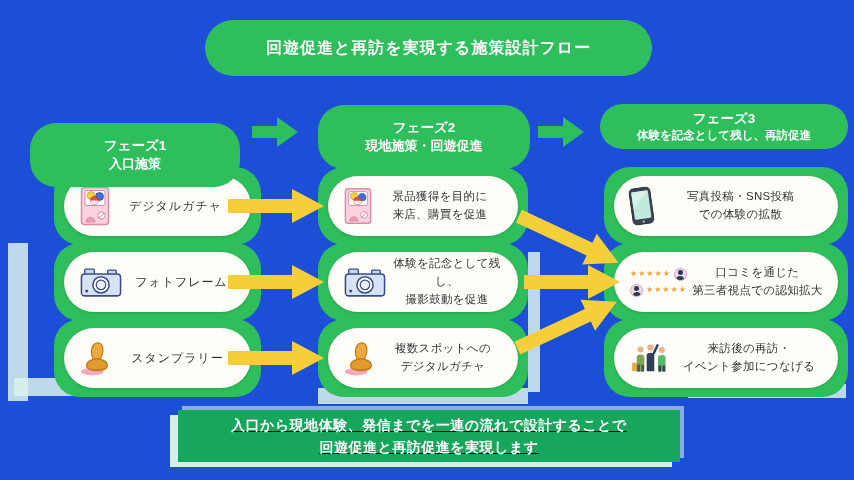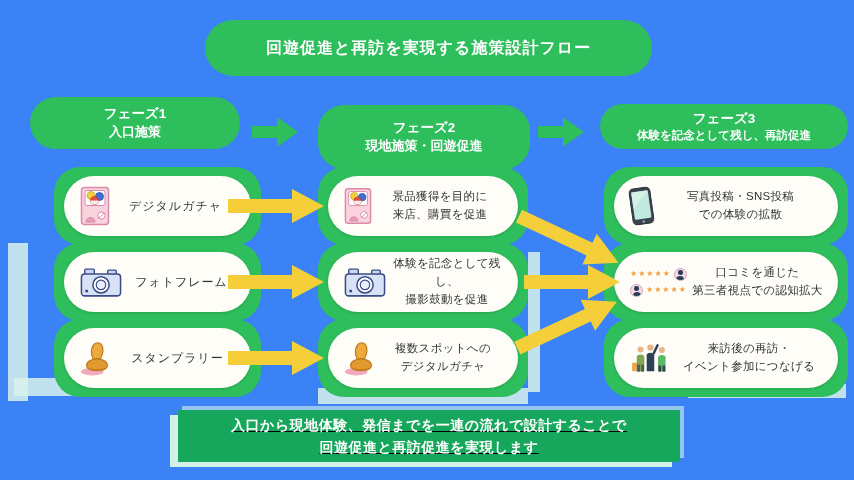--- a/index.html
+++ b/index.html
@@ -1,35 +1,35 @@
 <!DOCTYPE html>
 <html><head>
 <meta charset="utf-8">
 <style>
   html,body{margin:0;padding:0;}
   body{font-family:"Liberation Sans","DejaVu Sans",sans-serif;background:#f8f9ec;}
-  .stage{position:relative;width:854px;height:480px;overflow:hidden;background:#3b82f6;}
+  .stage{position:relative;width:854px;height:480px;overflow:hidden;background:#1d4ed8;}
 
   
   .tint{position:absolute;background:#d9f2ec;opacity:.85;z-index:0;}
   .t1{left:8px;top:243px;width:20px;height:158px;}
   .t2{left:14px;top:378px;width:222px;height:18px;}
   .t3{left:318px;top:388px;width:210px;height:16px;}
   .t4{left:528px;top:252px;width:12px;height:140px;}
   .t5{left:688px;top:384px;width:158px;height:14px;}
 
   
   .title-pill{position:absolute;left:205px;top:20px;width:447px;height:56px;background:#2ebe5c;
     border-radius:28px;display:flex;align-items:center;justify-content:center;z-index:2;}
   .title-pill span{color:#fff;font-size:16px;font-weight:bold;letter-spacing:1px;}
 
   
   .phase-header{position:absolute;background:#2ebe5c;border-radius:26px;display:flex;flex-direction:column;
     align-items:center;justify-content:center;z-index:2;color:#fff;font-weight:bold;text-align:center;}
-  .ph1{left:30px;top:97px;width:210px;height:52px;}
+  .ph1{left:30px;top:123px;width:210px;height:64px;}
   .ph2{left:318px;top:105px;width:212px;height:64px;}
   .ph3{left:600px;top:104px;width:248px;height:45px;}
   .phase-header .ph-name{font-size:13.5px;line-height:1.4;}
   .phase-header .ph-sub{font-size:13px;line-height:1.3;}
   .ph3 .ph-sub{font-size:11.5px;}
 
   .header-arrow{position:absolute;width:46px;height:32px;z-index:2;}
   .ha1{left:252px;top:116px;}
   .ha2{left:538px;top:116px;}
 

